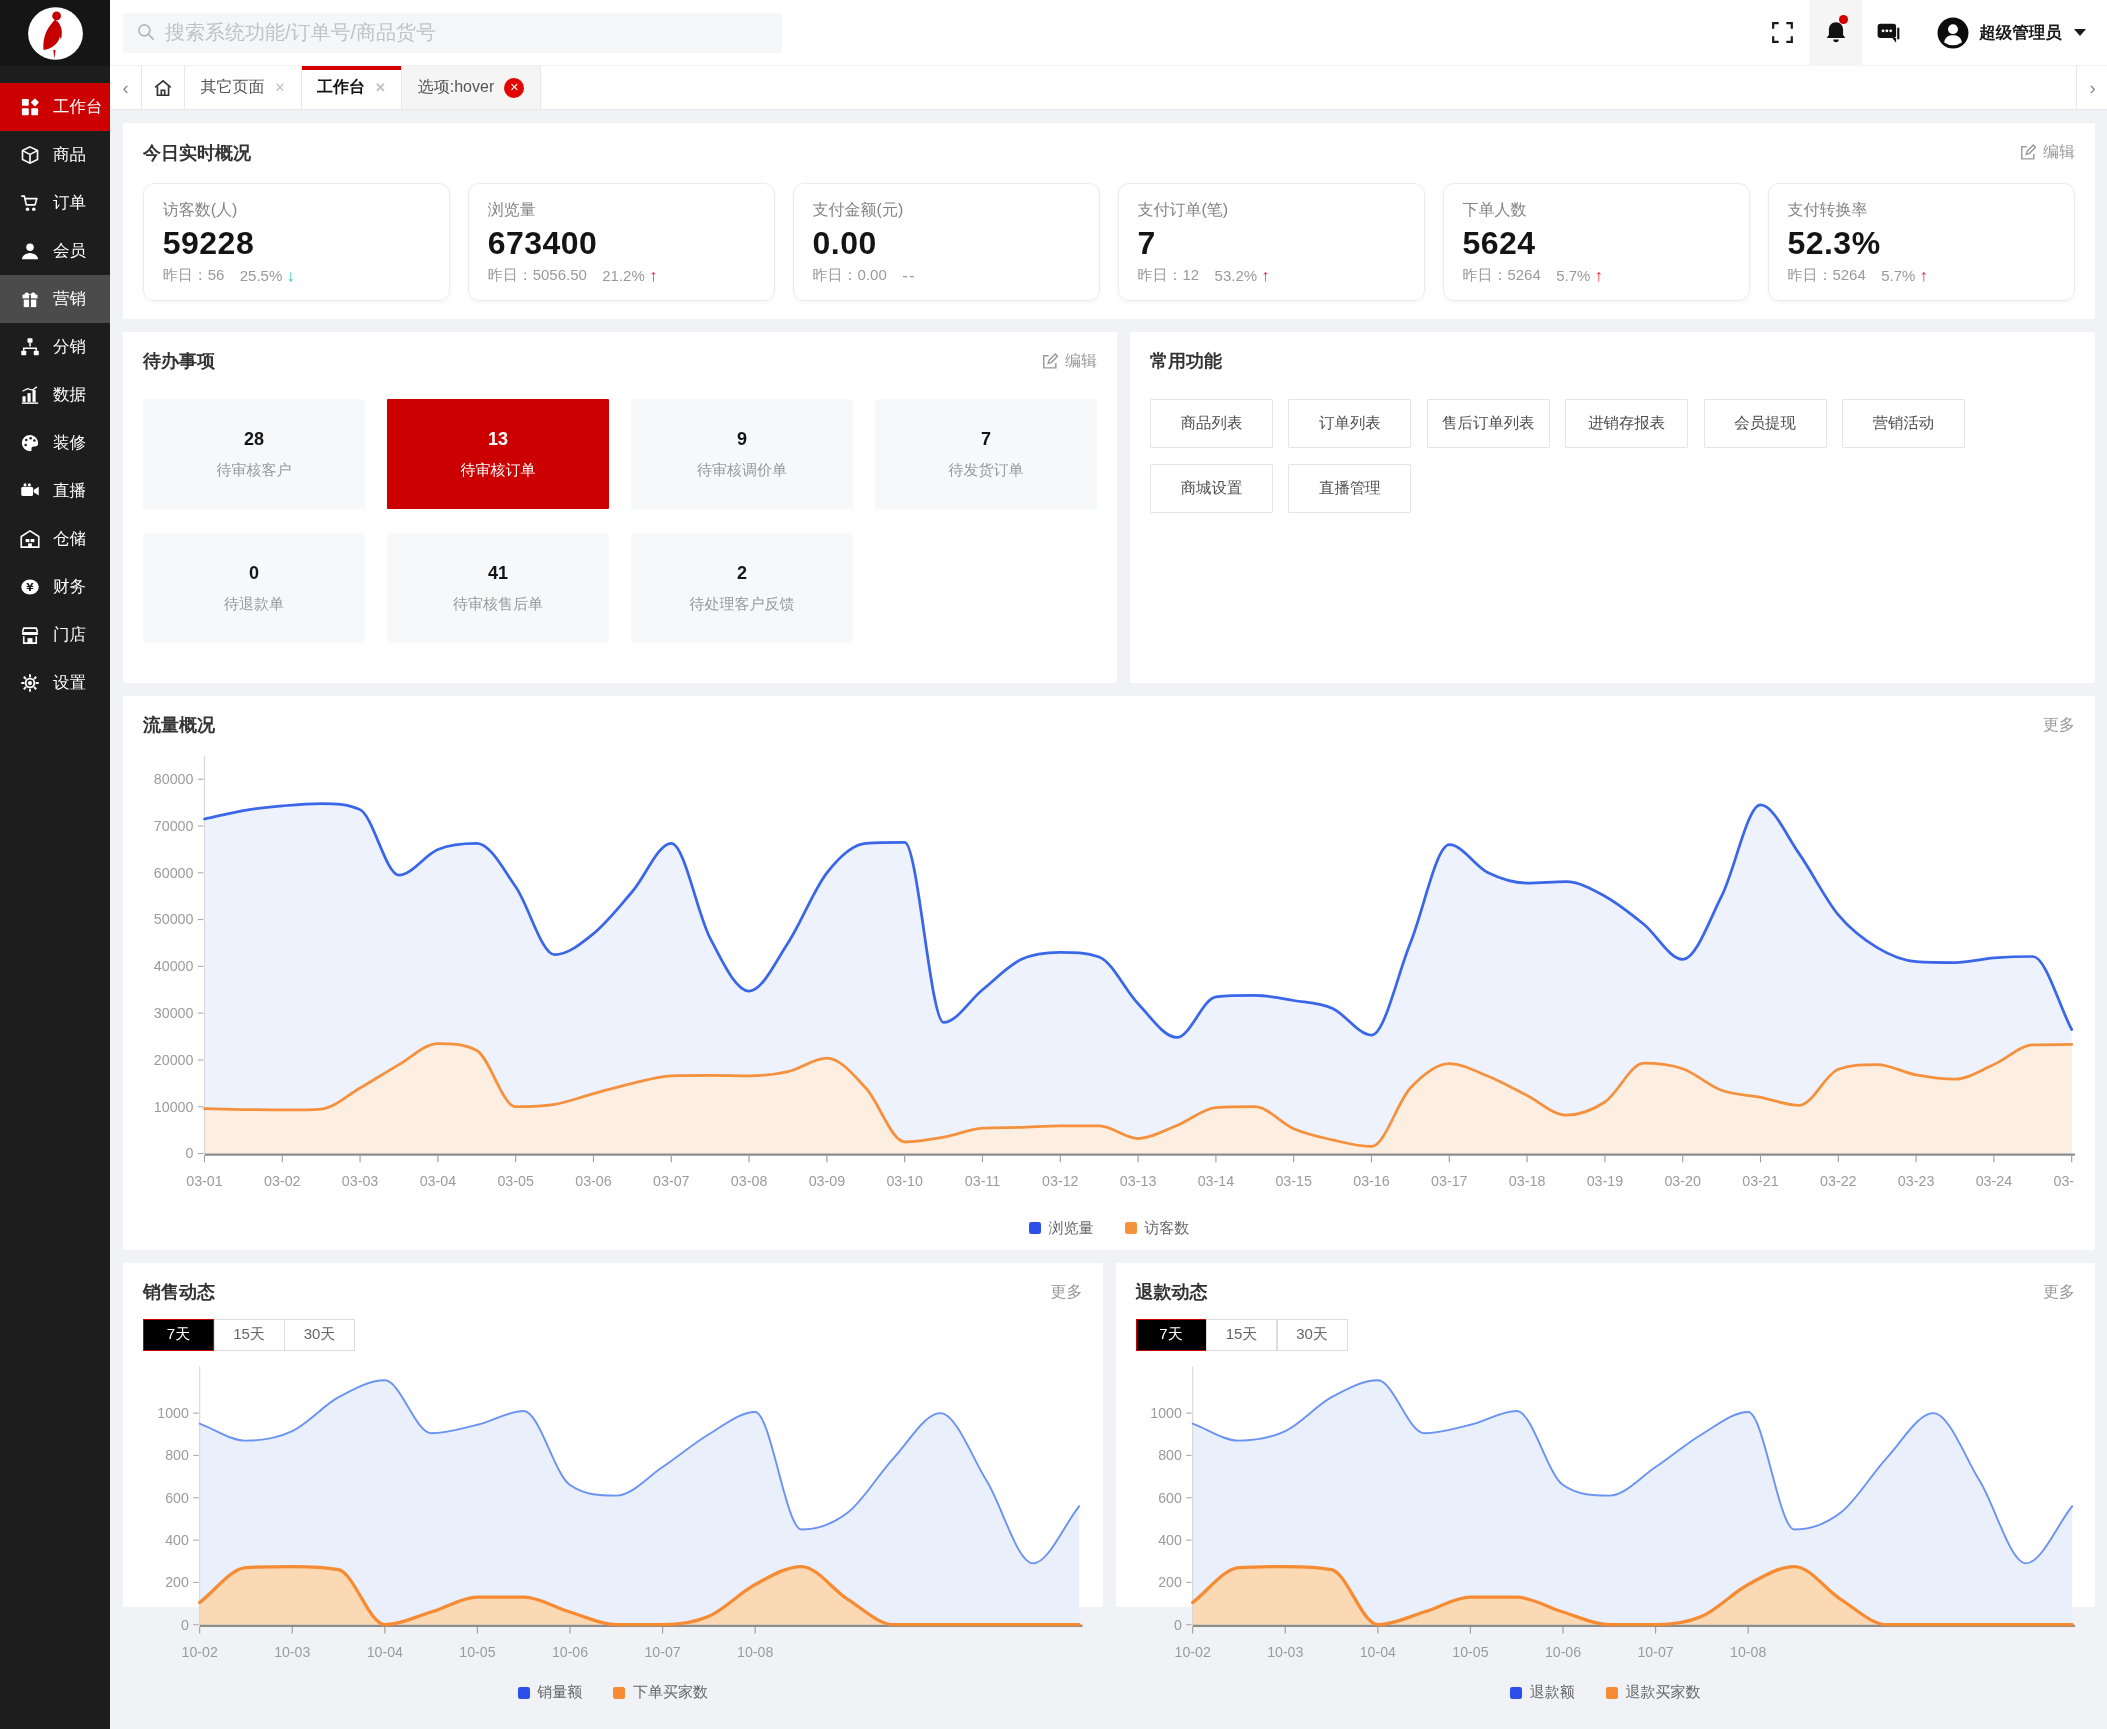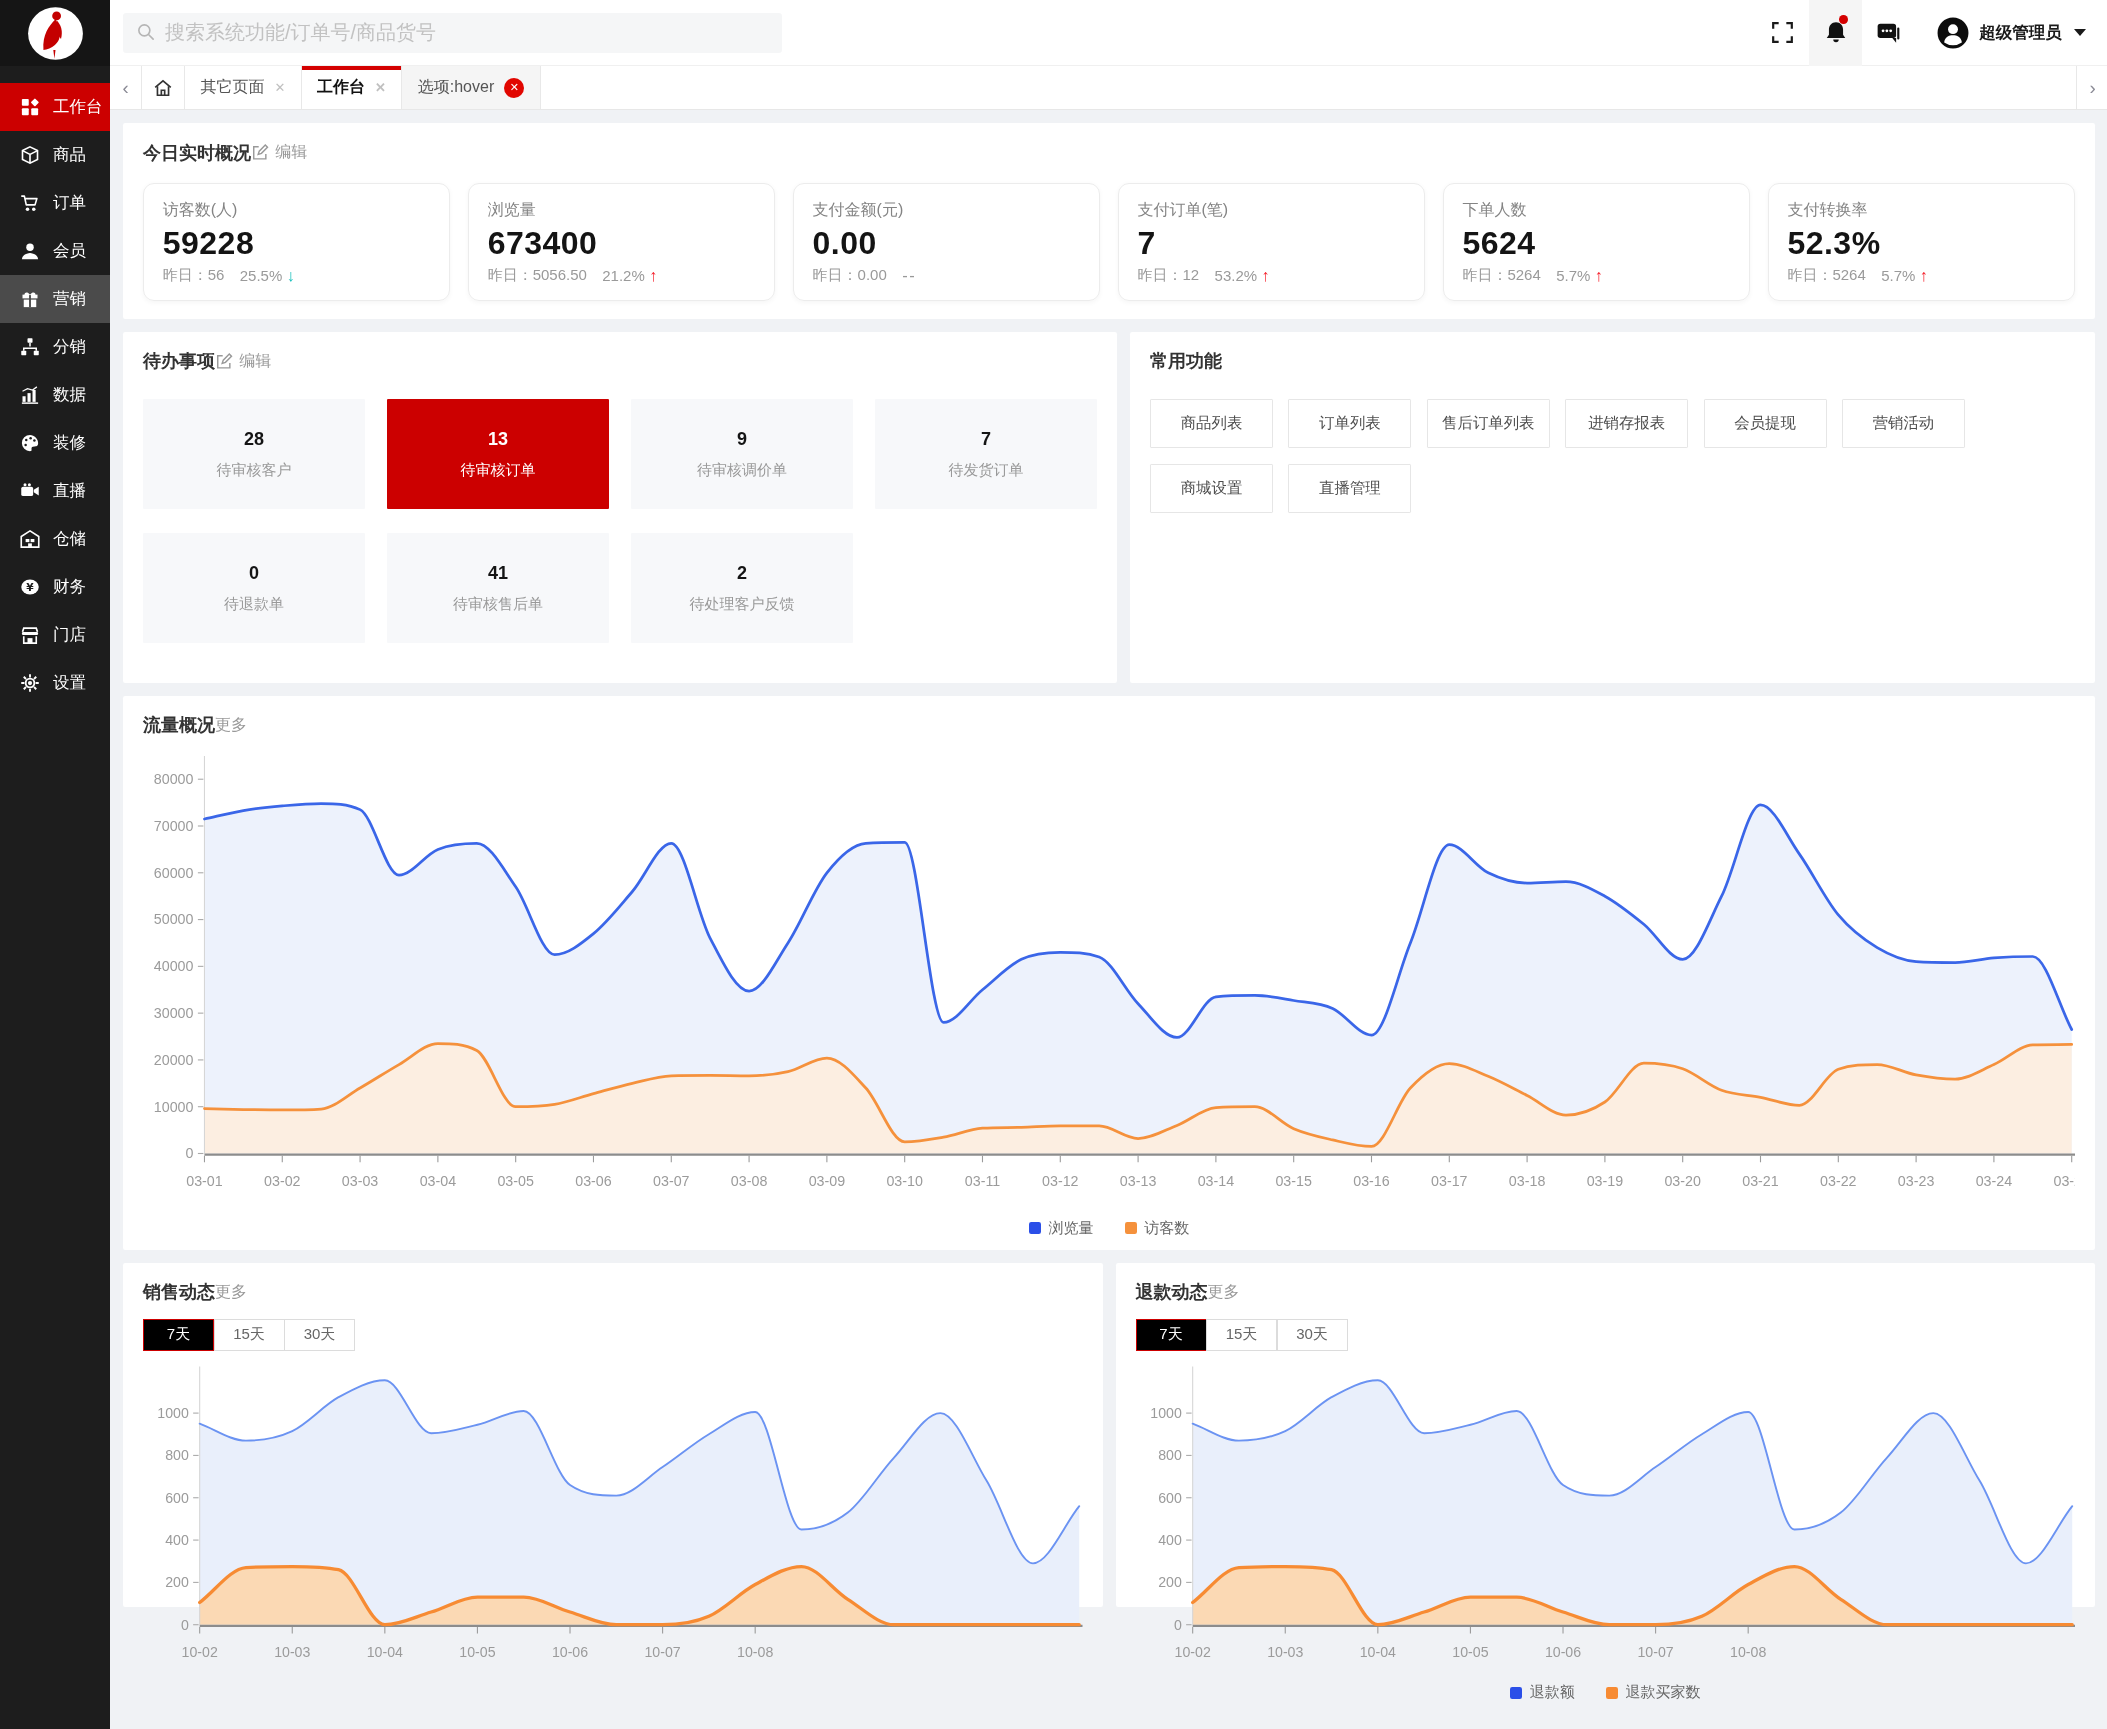--- a/index.html
+++ b/index.html
@@ -35,21 +35,21 @@
 .tab-fill{flex:1}
 
 .sidebar{position:absolute;left:0;top:66px;bottom:0;width:110px;background:#1d1d1d;padding-top:16.5px;z-index:3}
 .side-item{height:48px;display:flex;align-items:center;padding-left:20px;gap:13px;color:#fff;font-size:16.5px;cursor:pointer}
 .side-item .si{width:20px;height:20px;flex:0 0 auto;display:flex;align-items:center;justify-content:center}
 .side-item.active{background:#cc0000}
 .side-item.hovered{background:#4b4b4b}
 
 .main{position:absolute;left:110px;top:110px;right:0;bottom:0;padding:13px;display:flex;flex-direction:column;gap:13px}
 .card{background:#fff;border-radius:2.2px;padding:17.6px 20px}
-.card-head{display:flex;align-items:center;}
+.card-head{display:flex;align-items:center;justify-content:space-between}
 .card-title{font-size:18px;font-weight:bold;color:#333}
 .edit-link{display:flex;align-items:center;gap:6.6px;color:#999;font-size:16px;background:none;border:none;cursor:pointer}
 .more-link{color:#999;font-size:16px;background:none;border:none;cursor:pointer}
 
 .stats-row{display:flex;gap:17.6px;margin-top:18.7px}
 .stat-box{flex:1;height:118px;border:0.5px solid #ececec;border-radius:11px;box-shadow:0 1.1px 5.5px rgba(0,0,0,0.04);padding:15.4px 18.7px;display:flex;flex-direction:column;justify-content:space-between}
 .stat-label{font-size:16px;color:#848484}
 .stat-value{font-size:32px;font-weight:bold;color:#141414;letter-spacing:0.5px}
 .stat-foot{font-size:15px;color:#9a9a9a;display:flex;align-items:center;gap:15.4px}
 .trend{font-weight:bold;font-size:16.5px}
@@ -579,20 +579,30 @@
           <text x="613.6842105263158" y="544" text-anchor="middle" fill="#9b9b9b" font-size="26" font-family="Liberation Sans, sans-serif">10-05</text>
           <line x1="783.578947368421" y1="488" x2="783.578947368421" y2="500" stroke="#9b9b9b" stroke-width="2"></line>
           <text x="783.578947368421" y="544" text-anchor="middle" fill="#9b9b9b" font-size="26" font-family="Liberation Sans, sans-serif">10-06</text>
           <line x1="953.4736842105264" y1="488" x2="953.4736842105264" y2="500" stroke="#9b9b9b" stroke-width="2"></line>
           <text x="953.4736842105264" y="544" text-anchor="middle" fill="#9b9b9b" font-size="26" font-family="Liberation Sans, sans-serif">10-07</text>
           <line x1="1123.3684210526317" y1="488" x2="1123.3684210526317" y2="500" stroke="#9b9b9b" stroke-width="2"></line>
           <text x="1123.3684210526317" y="544" text-anchor="middle" fill="#9b9b9b" font-size="26" font-family="Liberation Sans, sans-serif">10-08</text>
           <path d="M104,115.08333333333336C132.3,125.4,160.6,146.2,188.9,146.2C217.3,146.2,245.6,141.9,273.9,128.7C302.2,115.4,330.5,82.1,358.8,66.5C387.2,51.0,415.5,35.5,443.8,35.5C472.1,35.5,500.4,132.6,528.7,132.6C557.1,132.6,585.4,123.8,613.7,117.0C642.0,110.2,670.3,91.8,698.6,91.8C726.9,91.8,755.3,208.3,783.6,227.7C811.9,247.1,840.2,247.1,868.5,247.1C896.8,247.1,925.2,213.5,953.5,194.7C981.8,175.9,1010.1,151.3,1038.4,134.5C1066.7,117.7,1095.1,93.7,1123.4,93.7C1151.7,93.7,1180.0,309.3,1208.3,309.3C1236.6,309.3,1264.9,300.2,1293.3,278.2C1321.6,256.2,1349.9,207.6,1378.2,177.2C1406.5,146.8,1434.8,95.7,1463.2,95.7C1491.5,95.7,1519.8,174.0,1548.1,219.9C1576.4,265.9,1604.7,371.4,1633.1,371.4C1661.4,371.4,1689.7,301.5,1718.0,266.5" fill="none" stroke="#6b93f2" stroke-width="3.5" stroke-linejoin="round" stroke-linecap="round"></path>
           <path d="M104,443.22499999999997C132.3,421.9,160.6,381.1,188.9,379.2C217.3,377.2,245.6,377.2,273.9,377.2C302.2,377.2,330.5,377.2,358.8,383.0C387.2,388.9,415.5,484.0,443.8,484.0C472.1,484.0,500.4,469.1,528.7,460.7C557.1,452.3,585.4,433.5,613.7,433.5C642.0,433.5,670.3,433.5,698.6,433.5C726.9,433.5,755.3,452.3,783.6,460.7C811.9,469.1,840.2,484.0,868.5,484.0C896.8,484.0,925.2,484.0,953.5,484.0C981.8,484.0,1010.1,480.8,1038.4,468.5C1066.7,456.2,1095.1,425.4,1123.4,410.2C1151.7,395.0,1180.0,377.2,1208.3,377.2C1236.6,377.2,1264.9,419.6,1293.3,437.4C1321.6,455.2,1349.9,484.0,1378.2,484.0C1406.5,484.0,1434.8,484.0,1463.2,484.0C1491.5,484.0,1519.8,484.0,1548.1,484.0C1576.4,484.0,1604.7,484.0,1633.1,484.0C1661.4,484.0,1689.7,484.0,1718.0,484.0" fill="none" stroke="#f78b33" stroke-width="6" stroke-linejoin="round" stroke-linecap="round"></path>
         </svg>
+      <div class="legend">
+        <span class="lg-item">
+            <i class="lg-swatch" style="background: rgb(43, 79, 232);"></i>
+            <span class="lg-label">销量额</span>
+          </span>
+        <span class="lg-item">
+            <i class="lg-swatch" style="background: rgb(247, 139, 51);"></i>
+            <span class="lg-label">下单买家数</span>
+          </span>
+      </div>
     </section>
 
     <section class="card">
       <div class="card-head">
         <span class="card-title">退款动态</span>
         <button class="more-link">更多</button>
       </div>
       <div class="range-tabs">
         <button class="range-tab active">7天</button>
         <button class="range-tab">15天</button>

